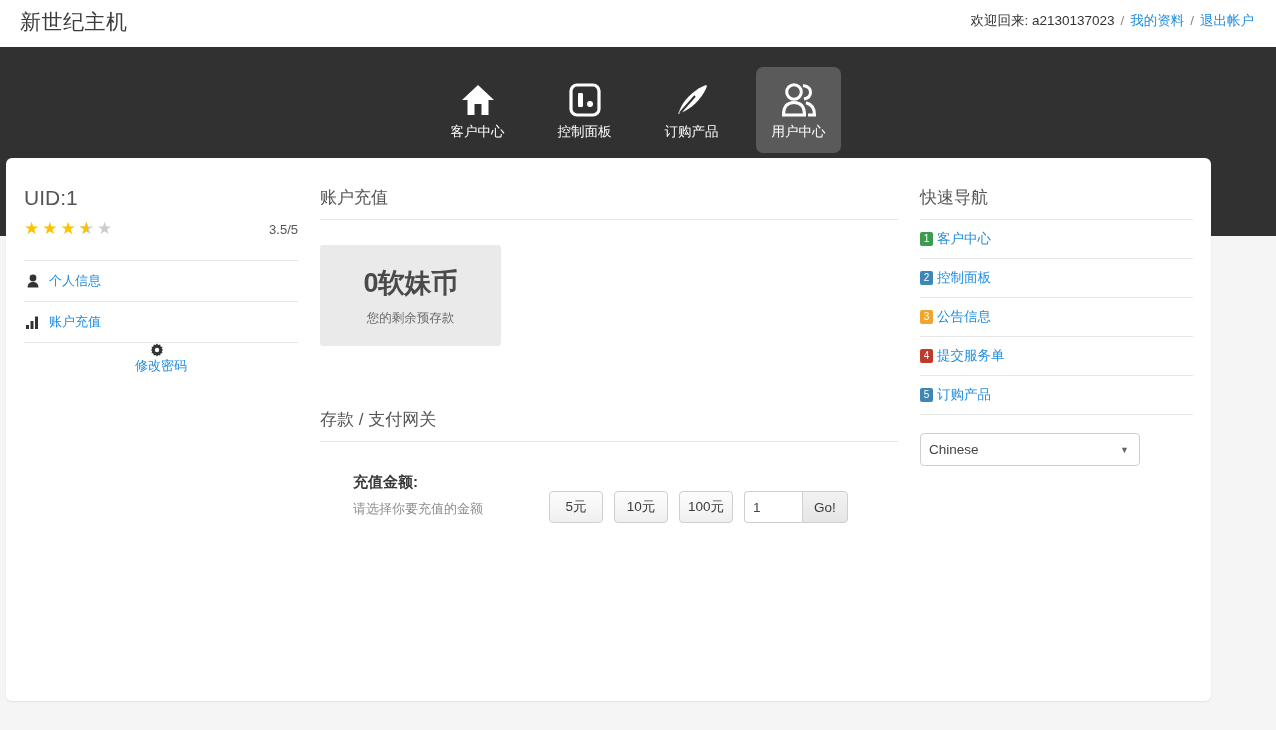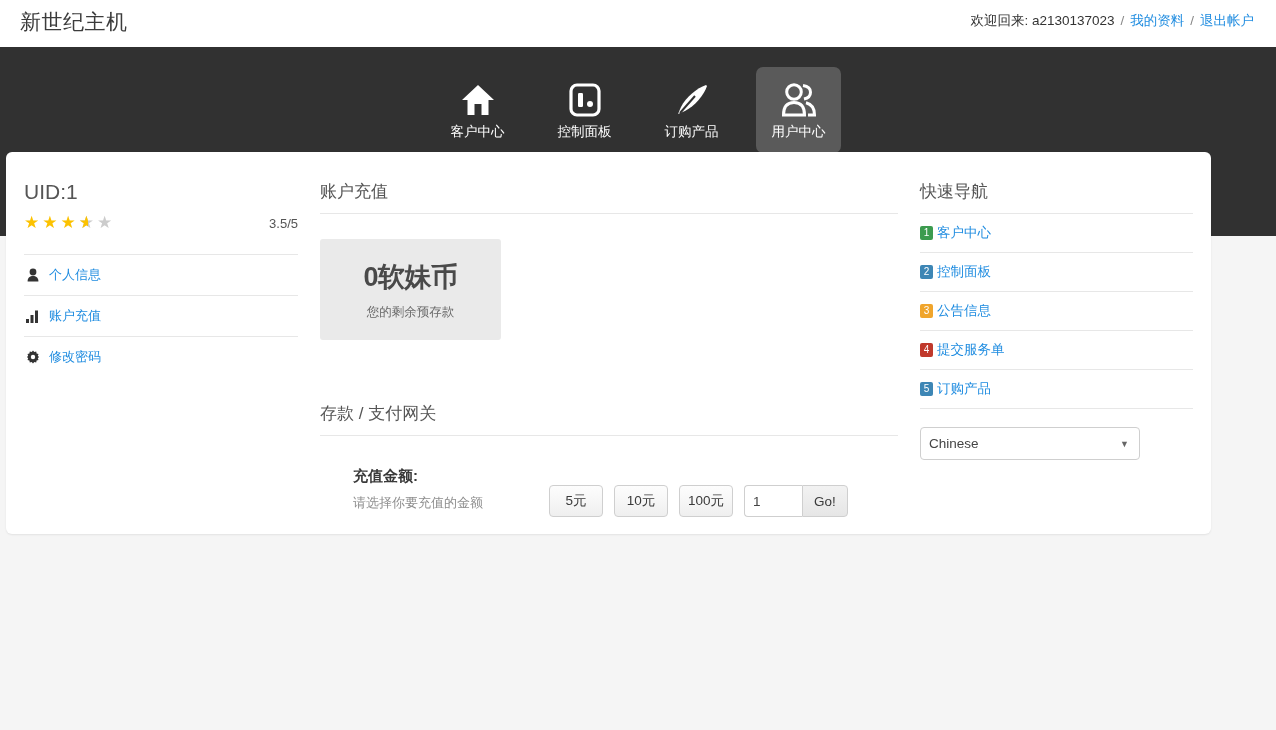--- a/index.html
+++ b/index.html
@@ -92,23 +92,23 @@
   }
   .nav-label {
     font-size: 13.5px;
     color: #ffffff;
   }
 
   
   #main-panel {
     position: absolute;
     left: 6px;
-    top: 152px;
+    top: 158px;
     width: 1205px;
-    height: 382px;
+    height: 543px;
     background: #ffffff;
     border-radius: 6px;
     box-shadow: 0 1px 2px rgba(0,0,0,0.08);
   }
 
   
   #left-col {
     position: absolute;
     left: 18px;
     top: 28px;
@@ -147,21 +147,21 @@
     font-size: 13px;
     color: #555;
   }
   .side-link-row {
     display: flex;
     align-items: center;
     height: 40px;
     border-bottom: 1px solid #e7e7e7;
     font-size: 13px;
   }
-  .side-link-row:last-child { border-bottom: none; }
+  .side-link-row:last-child { border-bottom: none; flex-direction: column; }
   .side-icon {
     width: 17px;
     margin-right: 8px;
     display: inline-flex;
     align-items: center;
     justify-content: center;
     color: #333;
   }
   .side-link-row a {
     color: #1f8ce0;

